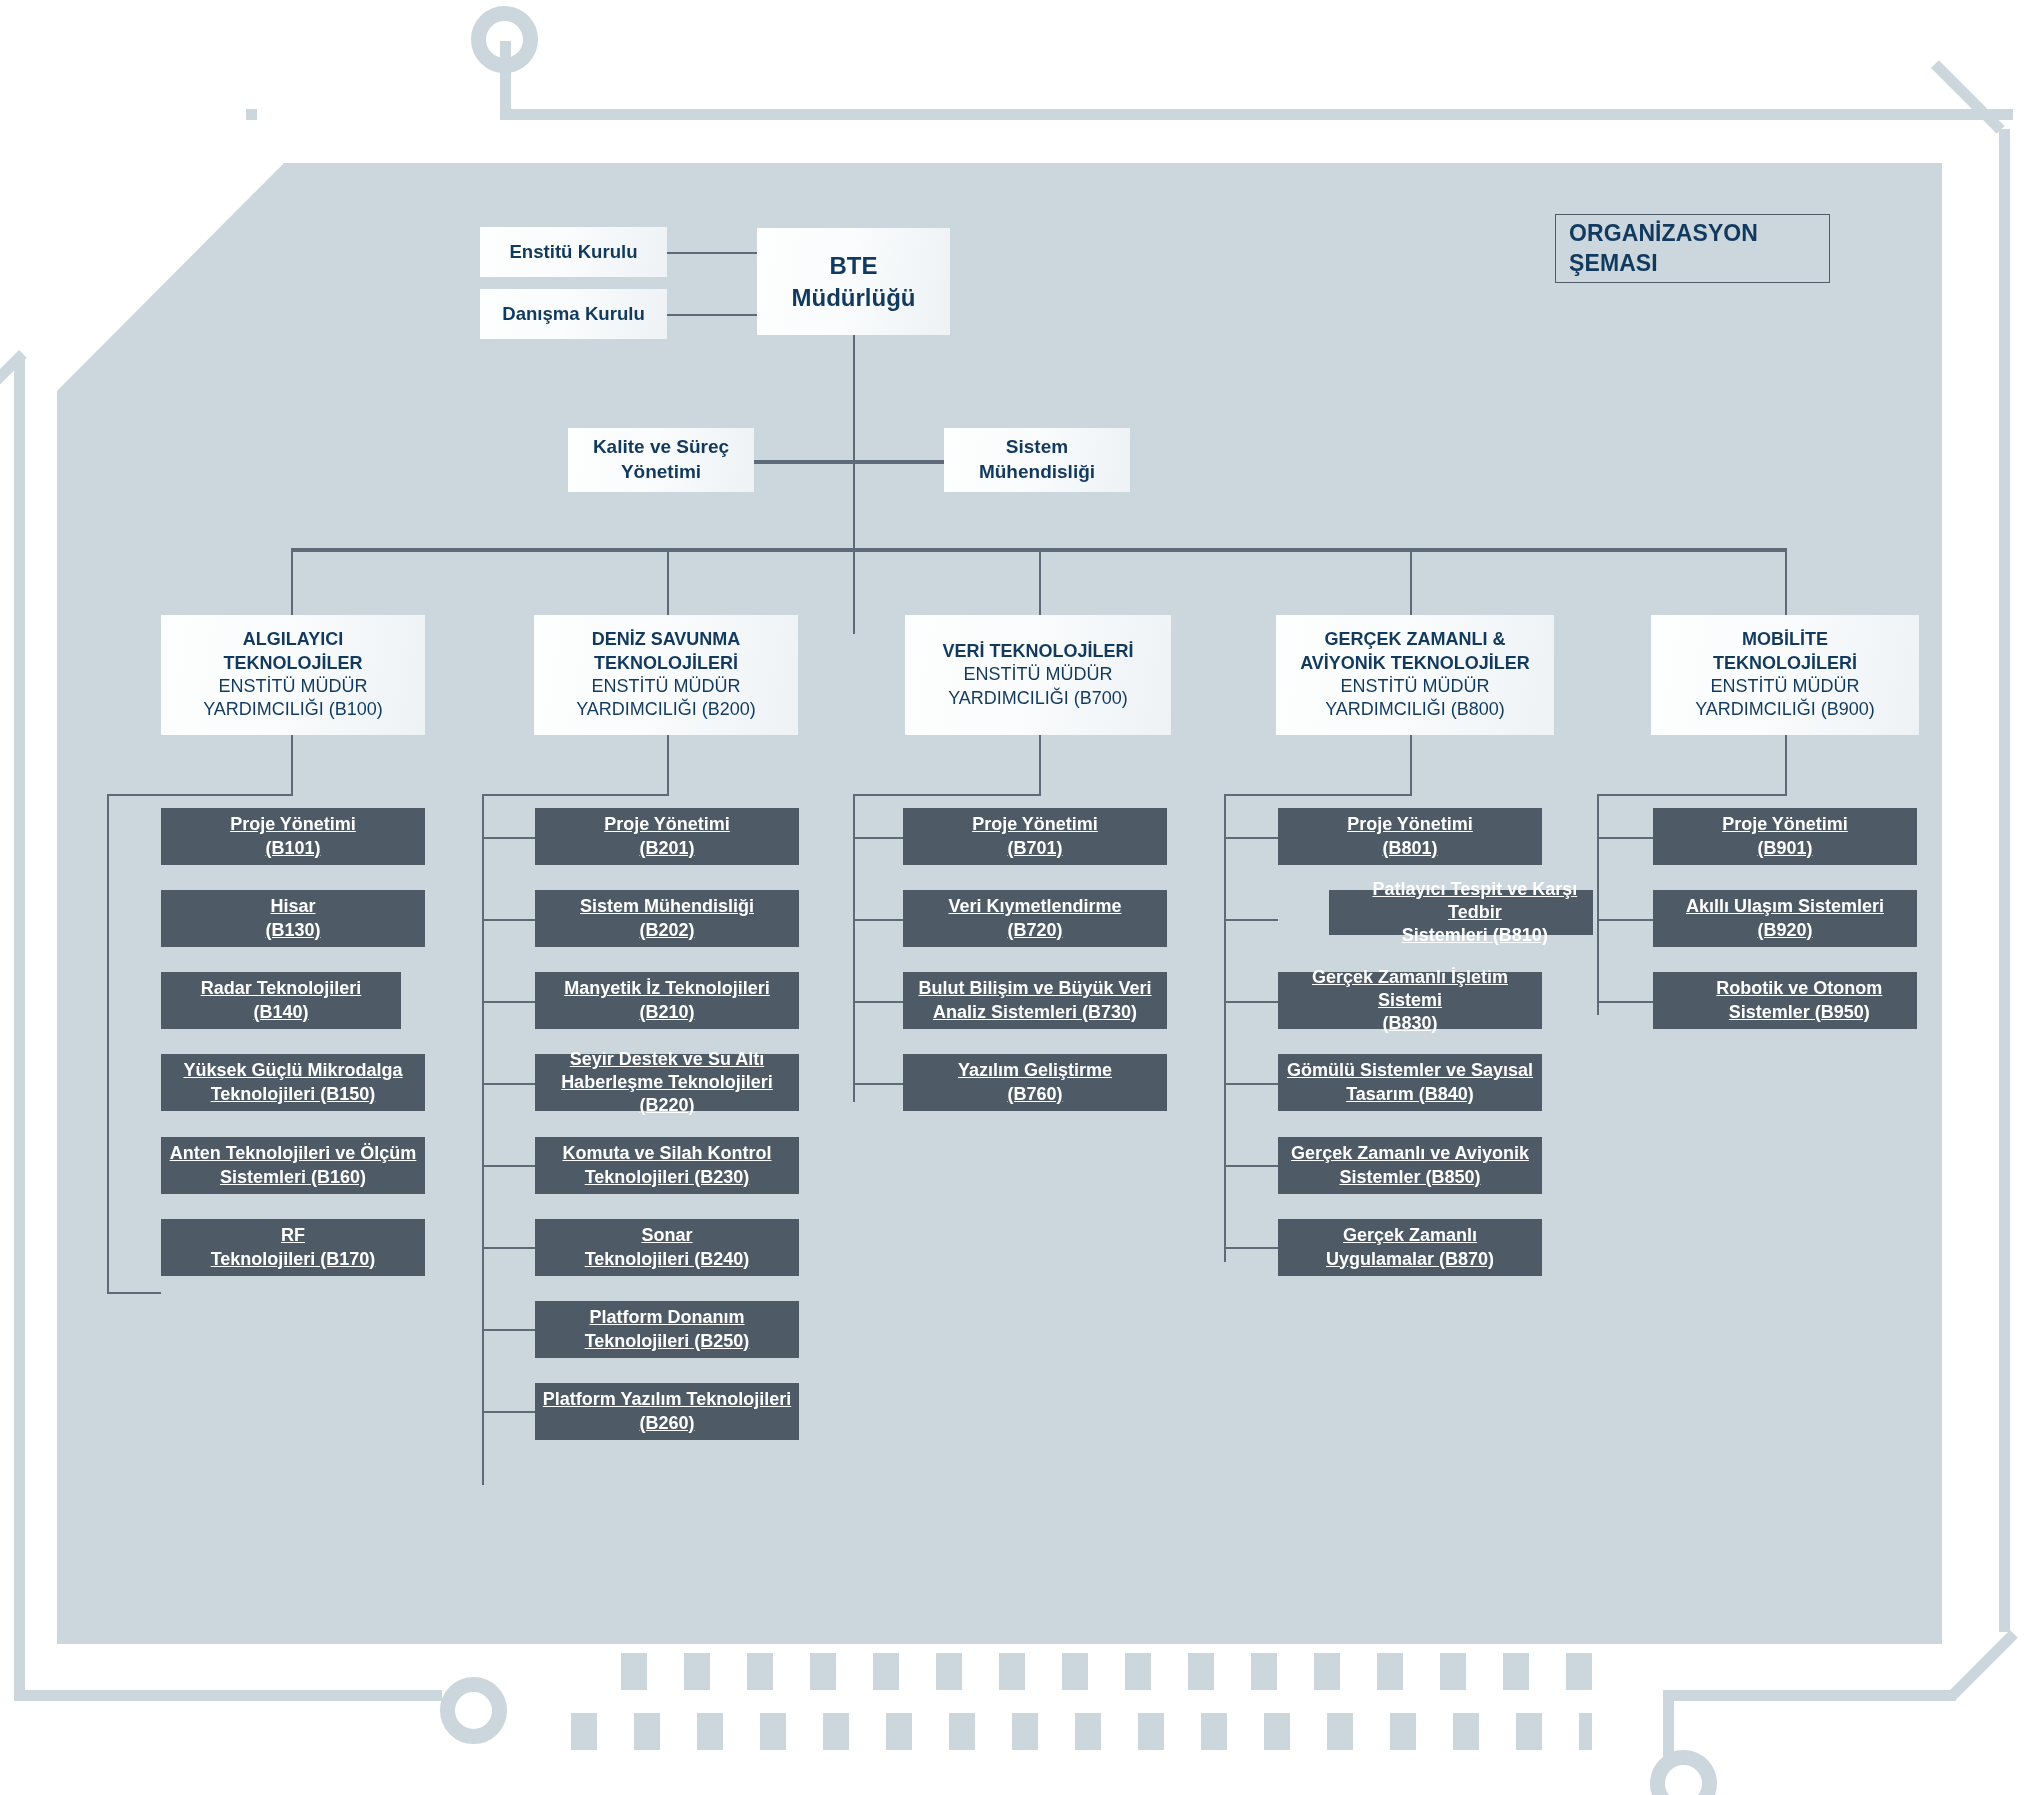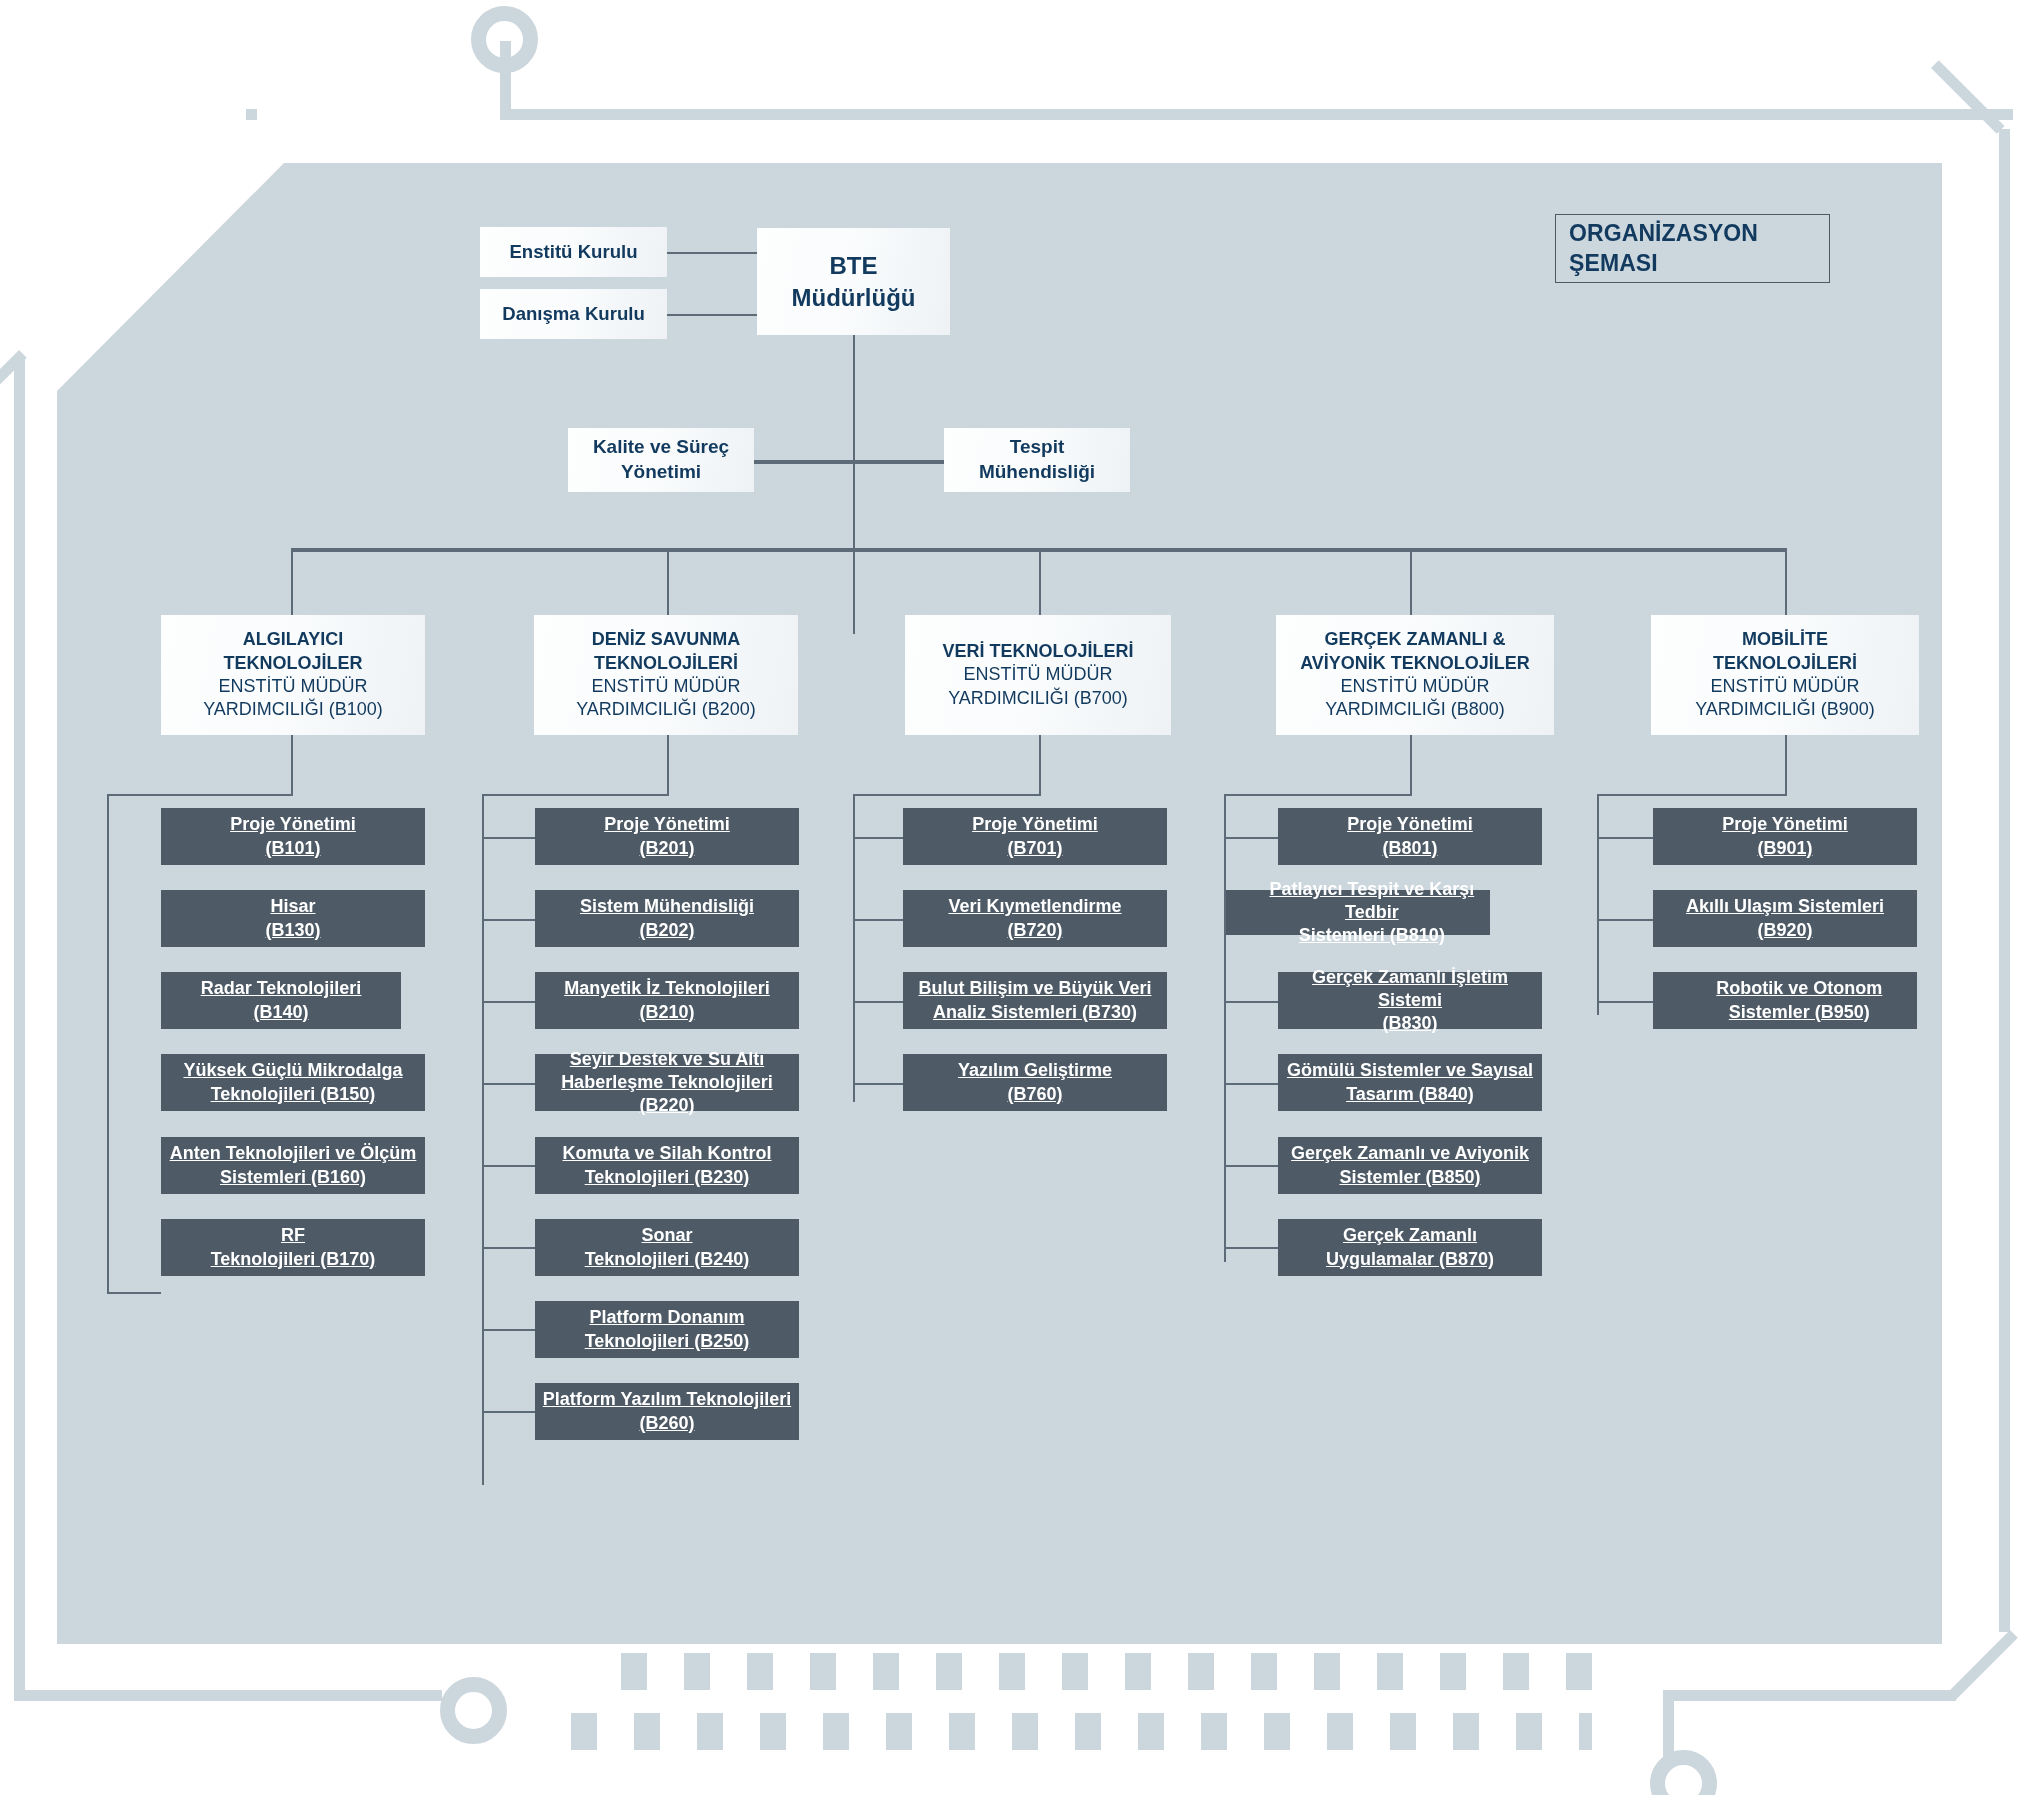--- a/index.html
+++ b/index.html
@@ -164,21 +164,21 @@
 
   <div class="lightbox" style="left:568px;top:428px;width:186px;height:64px;font-size:19px;">
     <div>
       <div class="l1">Kalite ve Süreç</div>
       <div class="l1">Yönetimi</div>
     </div>
   </div>
 
   <div class="lightbox" style="left:944px;top:428px;width:186px;height:64px;font-size:19px;">
     <div>
-      <div class="l1">Tespit</div>
+      <div class="l1">Sistem</div>
       <div class="l1">Mühendisliği</div>
     </div>
   </div>
 
   <div id="columns">
       <div class="lightbox deptbox" style="left: 161px; top: 615px; width: 264px; height: 120px;">
         <div>
           <div class="l1">ALGILAYICI</div>
           <div class="l1">TEKNOLOJİLER</div>
           <div class="l2">ENSTİTÜ MÜDÜR</div>
@@ -315,21 +315,21 @@
           <div class="l2">ENSTİTÜ MÜDÜR</div>
           <div class="l2">YARDIMCILIĞI (B800)</div>
         </div>
       </div>
       <div class="darkbox" style="left: 1278px; top: 808px; width: 264px; height: 57px;">
         <div>
           <div>Proje Yönetimi</div>
           <div>(B801)</div>
         </div>
       </div>
-      <div class="darkbox" style="left: 1226px; top: 890px; width: 264px; height: 45px; padding-left: 32px;">
+      <div class="darkbox" style="left: 1329px; top: 890px; width: 264px; height: 45px; padding-left: 32px;">
         <div>
           <div>Patlayıcı Tespit ve Karşı Tedbir</div>
           <div>Sistemleri (B810)</div>
         </div>
       </div>
       <div class="darkbox" style="left: 1278px; top: 972px; width: 264px; height: 57px;">
         <div>
           <div>Gerçek Zamanlı İşletim Sistemi</div>
           <div>(B830)</div>
         </div>

